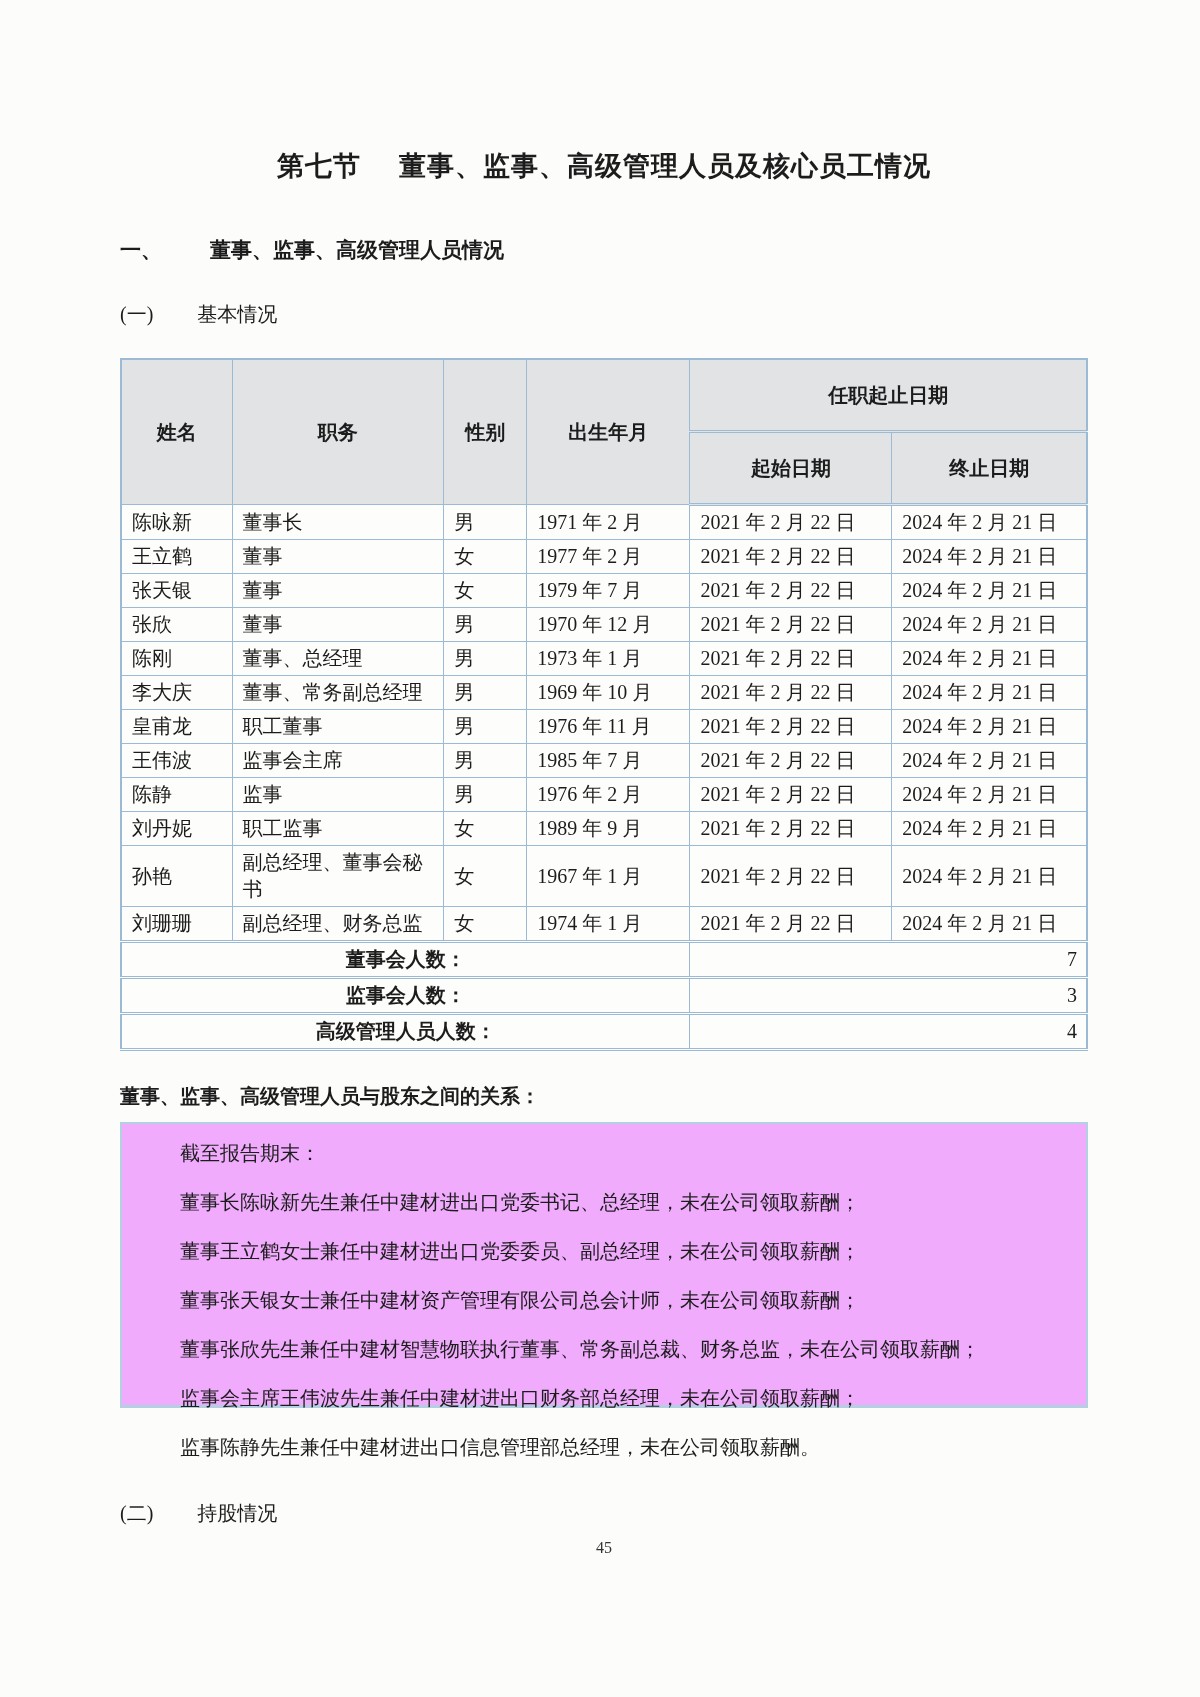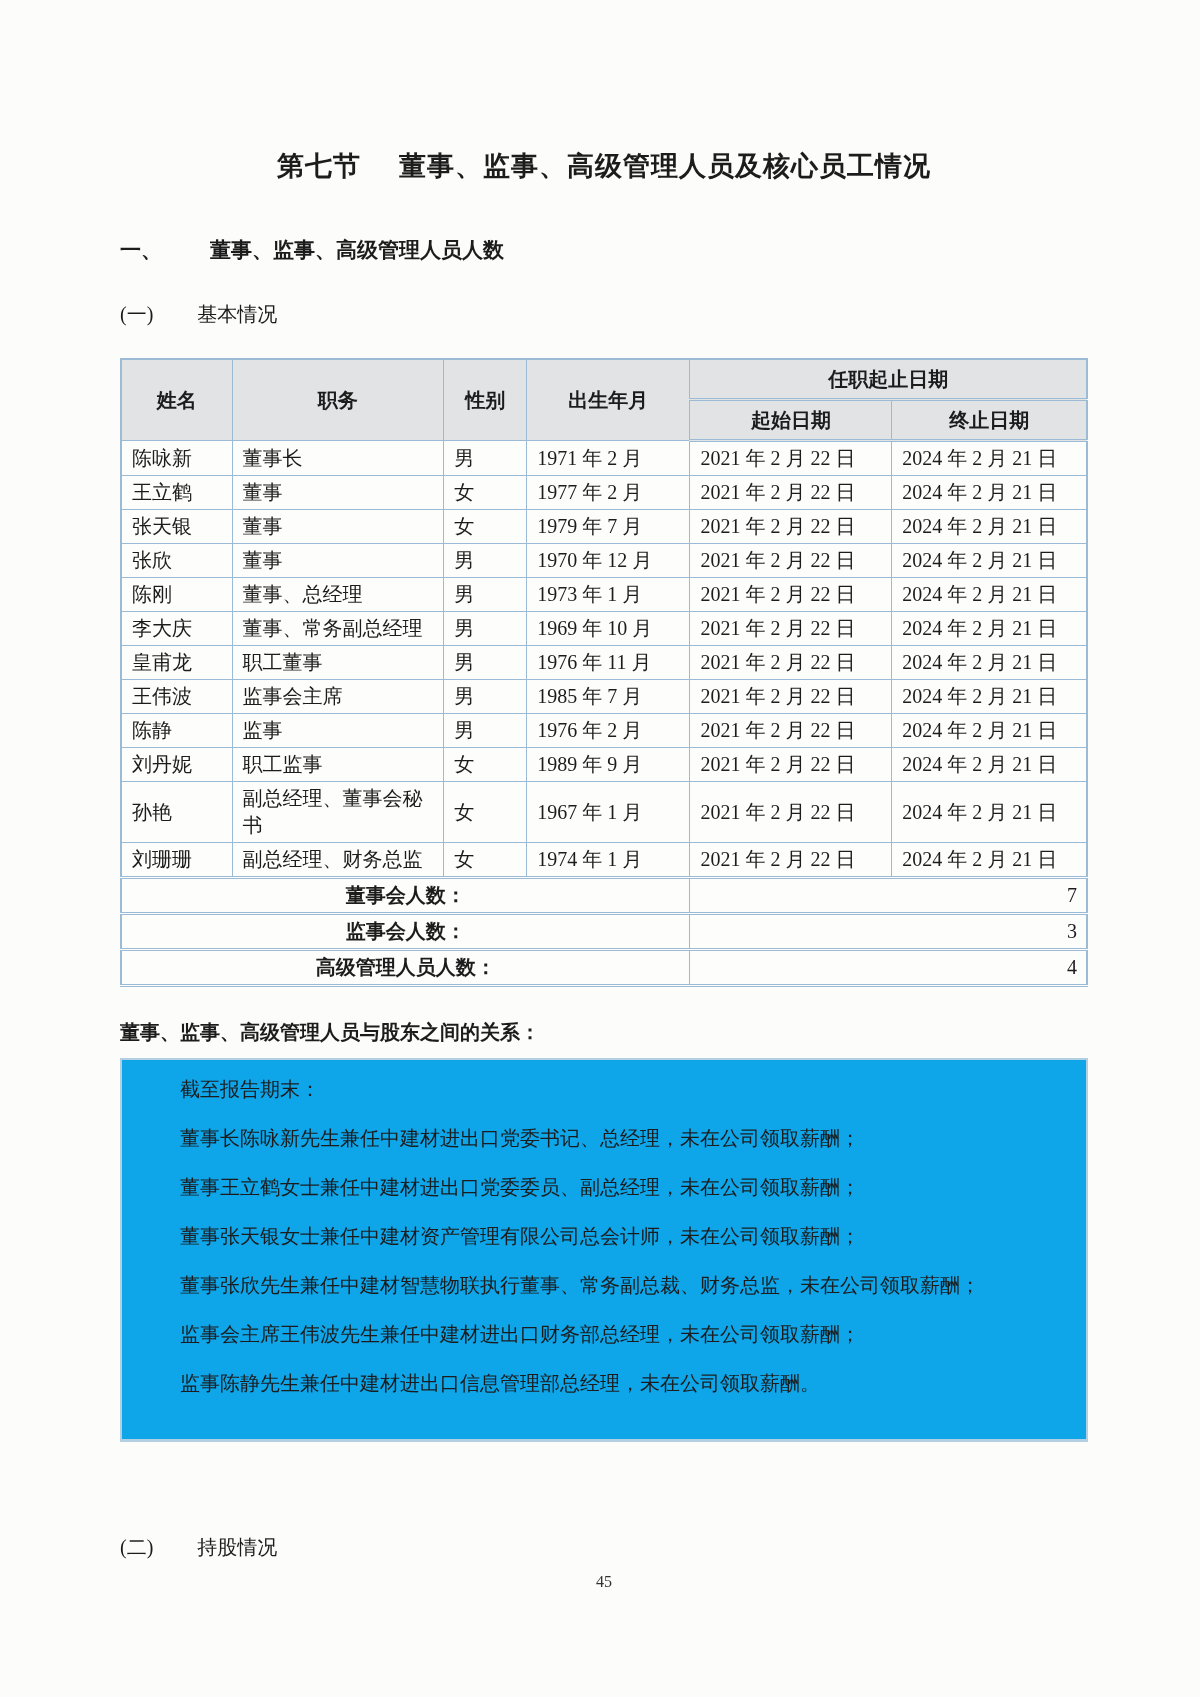--- a/index.html
+++ b/index.html
@@ -25,57 +25,57 @@
   .sub-heading .num { margin-right:44px; }
 
   table.mgmt {
     width:100%; border-collapse:collapse; margin-top:30px;
     font-size:20px; table-layout:fixed;
   }
   table.mgmt { border:2px solid #9bbad6; }
   table.mgmt th, table.mgmt td { border:1px solid #9bbad6; }
   table.mgmt th {
     background:#e1e3e5; font-weight:bold;
-    padding:6px 4px; text-align:center; line-height:26px;
+    padding:22px 4px; text-align:center; line-height:26px;
   }
   table.mgmt thead tr.subhead th { border-top:3px double #9bbad6; border-bottom:3px double #9bbad6; }
   table.mgmt td { padding:3px 10px; line-height:27px; vertical-align:middle; background:#fdfdfc; }
   td.cell-pos { padding-left:12px; padding-right:30px; }
   td.cell-date { padding-right:4px; }
   tr.sum td { border-top:3px double #9bbad6; }
   tr.sum:last-child td { border-bottom:3px double #9bbad6; }
   tr.sum .sum-label { text-align:center; font-weight:bold; }
   tr.sum .sum-value { text-align:right; padding-right:9px; }
 
   .rel-heading { margin-top:32px; font-size:20px; font-weight:bold; }
   .rel-box {
     margin-top:12px;
     border:2px solid #b3cfe2; border-bottom-width:3px;
     box-sizing:border-box;
-    height:384px;
+    height:286px;
     padding:18px 20px 0 58px;
-    background:#0ea5e9;
+    background:#f0abfc;
   }
   .rel-box p { margin:0 0 27px 0; font-size:20px; line-height:22px; }
 
   .sub-heading.second { margin-top:92px; }
   .unit-note { margin-top:16px; text-align:right; font-size:19px; }
   .page-number { margin-top:12px; text-align:center; font-size:16px; color:#333; }
 </style>
 </head>
 <body>
 
 <div class="page">
 
   <h1 class="doc-title">
     <span class="num">第七节</span><span>董事、监事、高级管理人员及核心员工情况</span>
   </h1>
 
   <div class="sec-heading">
-    <span class="num">一、</span><span>董事、监事、高级管理人员人数</span>
+    <span class="num">一、</span><span>董事、监事、高级管理人员情况</span>
   </div>
 
   <div class="sub-heading">
     <span class="num">(一)</span><span>基本情况</span>
   </div>
 
   <table class="mgmt">
     <colgroup>
       <col style="width:11.5%">
         <col style="width:21.9%">

